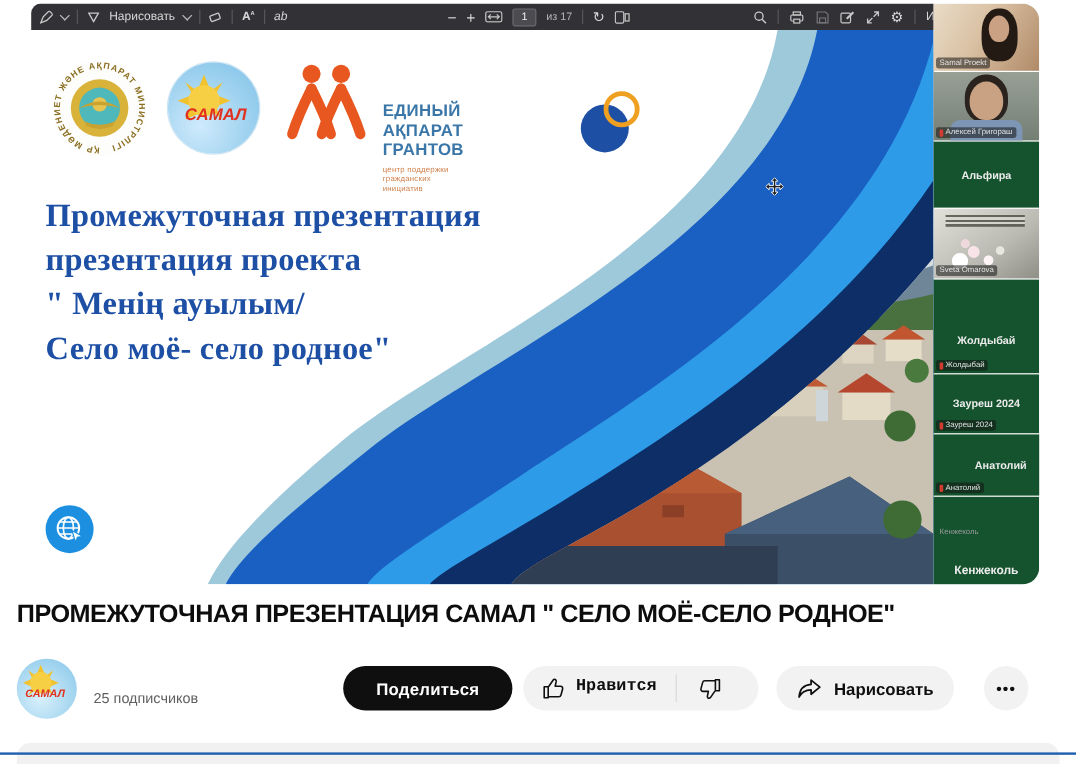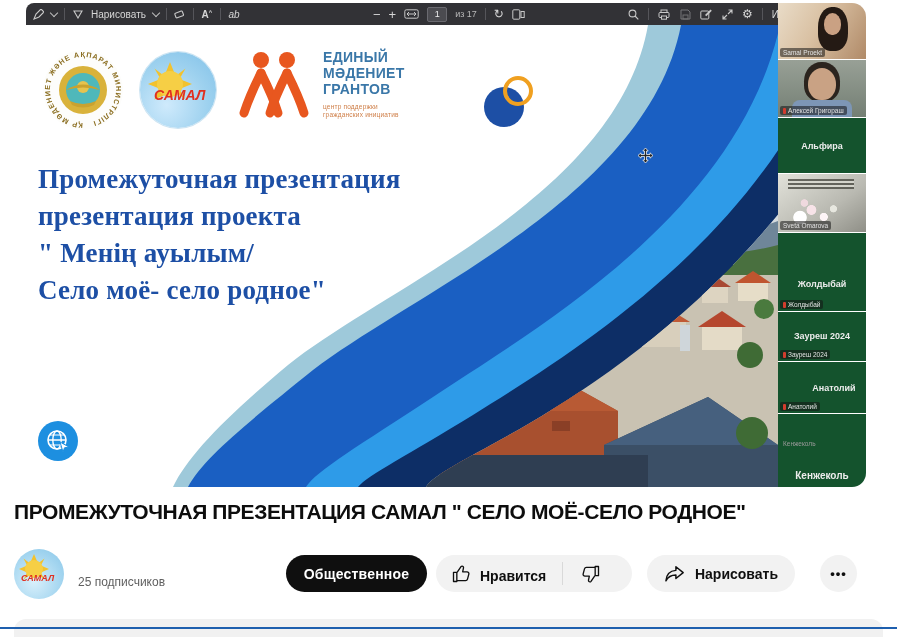--- a/index.html
+++ b/index.html
@@ -26,21 +26,21 @@
   
   .slide{position:absolute;left:0;top:22px;width:770px;height:462px;background:#fff;overflow:hidden;}
   .wave-svg{position:absolute;left:0;top:0;}
   .logo-row{position:absolute;left:0;top:0;}
   .logo-circle{position:absolute;border-radius:50%;}
   .samal-logo{left:132px;top:27px;width:76px;height:76px;
       background:radial-gradient(circle at 35% 70%,#cfeafc 0%,#9fd2ef 55%,#7fc0e8 100%);
       box-shadow:0 0 0 1px #cde4f2;}
   .samal-logo svg{position:absolute;left:0;top:0;}
   .eog{position:absolute;left:227px;top:24px;display:flex;gap:12px;}
-  .eog-text{font-weight:bold;color:#3a77a8;font-size:14px;line-height:16px;letter-spacing:.3px;}
+  .eog-text{font-weight:bold;color:#3a77a8;font-size:14px;line-height:16px;letter-spacing:.3px;margin-top:35px;}
   .eog-sub{margin-top:6px;font-weight:normal;color:#cf7f48;font-size:6.5px;line-height:8px;letter-spacing:.2px;}
   .dot-logo{position:absolute;left:470px;top:48px;width:60px;height:60px;}
   .slide-title{position:absolute;left:30px;top:136px;font-family:"Liberation Serif",serif;
       font-weight:bold;color:#1d4fa5;font-size:27px;line-height:37px;letter-spacing:.2px;}
   .contact{position:absolute;left:30px;top:396px;display:flex;align-items:center;gap:11px;}
   .contact-ic{width:40px;height:40px;border-radius:50%;background:#1d8fe0;position:relative;
       display:flex;align-items:center;justify-content:center;}
   .contact-handle{font-size:12px;color:#333;letter-spacing:.3px;}
   .contact-email{font-size:17px;font-weight:bold;color:#1a1a1a;letter-spacing:.2px;}
   .cursor{position:absolute;left:630px;top:123px;}
@@ -77,21 +77,21 @@
       font-size:21px;font-weight:bold;letter-spacing:-.4px;white-space:nowrap;}
   .channel-row{position:absolute;left:14px;top:548px;width:869px;height:50px;}
   .ch-avatar{position:absolute;left:0;top:1px;width:50px;height:50px;border-radius:50%;
       background:radial-gradient(circle at 40% 65%,#d9f0fb 0%,#a5d6f0 60%,#86c5e8 100%);overflow:hidden;}
   .ch-name{position:absolute;left:64px;top:4px;font-size:16px;font-weight:bold;color:#0f0f0f;}
   .ch-subs{position:absolute;left:64px;top:27px;font-size:12px;color:#606060;}
   .btn{position:absolute;top:7px;height:37px;border-radius:19px;display:flex;align-items:center;
       justify-content:center;font-size:14px;font-weight:bold;color:#0f0f0f;background:#f2f2f2;}
   .btn-subscribe{left:272px;width:141px;background:#0f0f0f;color:#fff;letter-spacing:.2px;}
   .btn-like-group{left:422px;width:196px;justify-content:flex-start;}
-  .like-seg{display:flex;align-items:flex-end;gap:9px;padding:0 16px 0 15px;}
+  .like-seg{display:flex;align-items:flex-start;gap:9px;padding:0 16px 0 15px;font-family:Liberation Mono, monospace;}
   .vline{width:1px;height:23px;background:#d9d9d9;}
   .dislike-seg{display:flex;align-items:center;justify-content:center;width:55px;}
   .btn-share{left:633px;width:148px;gap:9px;}
   .btn-more{left:806px;width:37px;letter-spacing:1px;font-size:13px;}
   .desc-box{position:absolute;left:14px;top:619px;width:869px;height:18px;background:#f1f1f1;
       border-radius:12px 12px 0 0;}
   .blue-line{position:absolute;left:0;top:627px;width:897px;height:2px;background:#1e5fae;}
 </style>
 </head>
 <body>
@@ -228,21 +228,21 @@
               <path d="M26,24 C20,36 14,48 9,64"></path>
                 <path d="M26,24 C32,36 38,48 43,64"></path>
               <path d="M52,24 C46,36 40,48 35,64"></path>
                 <path d="M52,24 C58,36 64,48 69,64"></path>
             </g>
             <circle cx="26" cy="11" r="8" fill="#e8571f"></circle>
             <circle cx="52" cy="11" r="8" fill="#e8571f"></circle>
           </svg>
           <div class="eog-text">
             <div>ЕДИНЫЙ</div>
-            <div>МӘДЕНИЕТ</div>
+            <div>АҚПАРАТ</div>
             <div>ГРАНТОВ</div>
             <div class="eog-sub">
               <div>центр поддержки</div>
               <div>гражданских инициатив</div>
             </div>
           </div>
         </div>
 
         <svg class="dot-logo" viewBox="0 0 60 60">
           <circle cx="26" cy="34" r="20" fill="#1d4fa5"></circle>
@@ -444,21 +444,21 @@
             <path d="M10.5,10.5 L4.5,6 L7,3.8 Z"></path>
               <path d="M-10.5,10.5 L-4.5,6 L-7,3.8 Z"></path>
           </g>
           <circle r="9" fill="#f6cf45"></circle>
         </g>
         <text x="7" y="32" font-size="9" font-weight="bold" font-style="italic" fill="#e03020">САМАЛ</text>
       </svg>
     </div>
     <div class="ch-subs">25 подписчиков</div>
 
-    <div class="btn btn-subscribe">Общественное</div>
+    <div class="btn btn-subscribe">Поделиться</div>
 
     <div class="btn btn-like-group">
       <div class="like-seg">
         <svg width="20" height="20" viewBox="0 0 24 24">
           <path d="M3,10 H7 V21 H3 Z M7,20 H17.5 C18.6,20 19.5,19.3 19.8,18.2 L21.4,12.2 C21.8,10.8 20.8,9.4 19.3,9.4 H14 L15,4.6 C15.2,3.5 14.4,2.5 13.3,2.5 C12.8,2.5 12.3,2.8 12,3.2 L7.5,9.7" fill="none" stroke="#0f0f0f" stroke-width="1.6" stroke-linejoin="round"></path>
         </svg>
         <span>Нравится</span>
       </div>
       <div class="vline"></div>
       <div class="dislike-seg">

